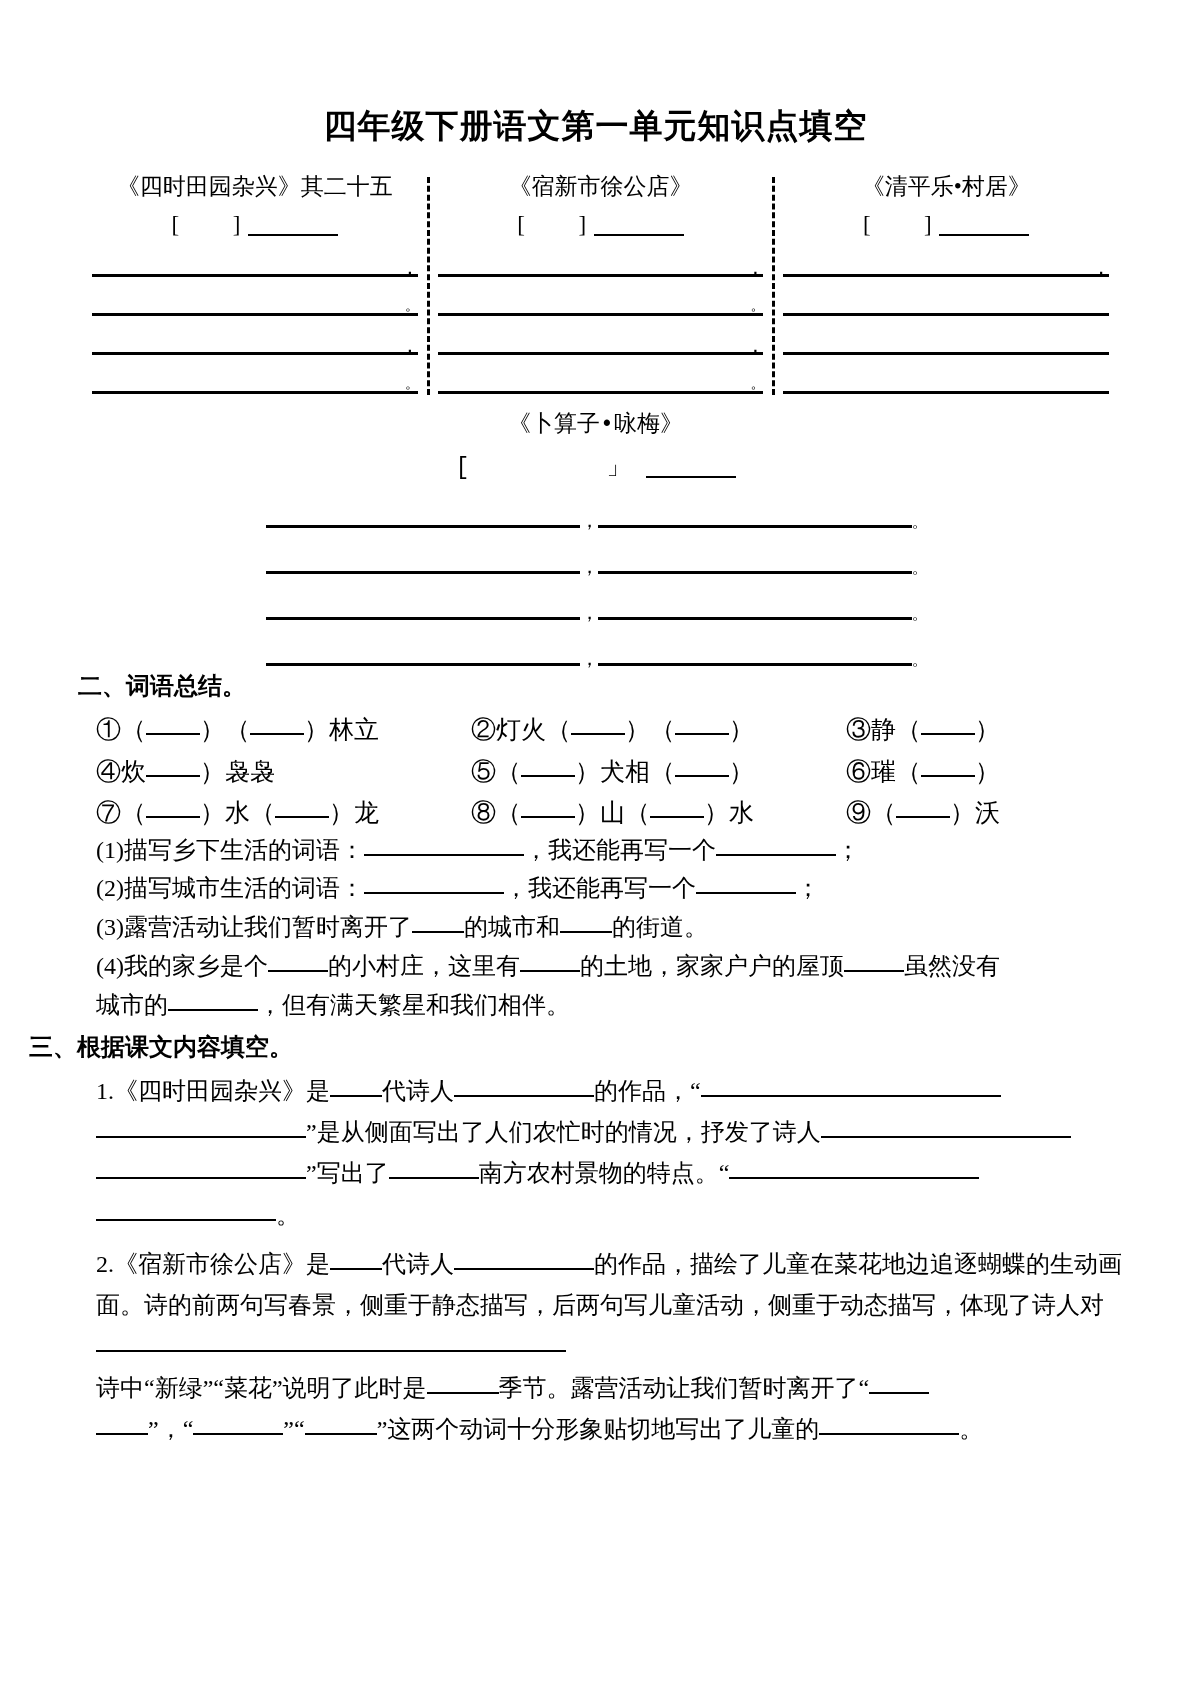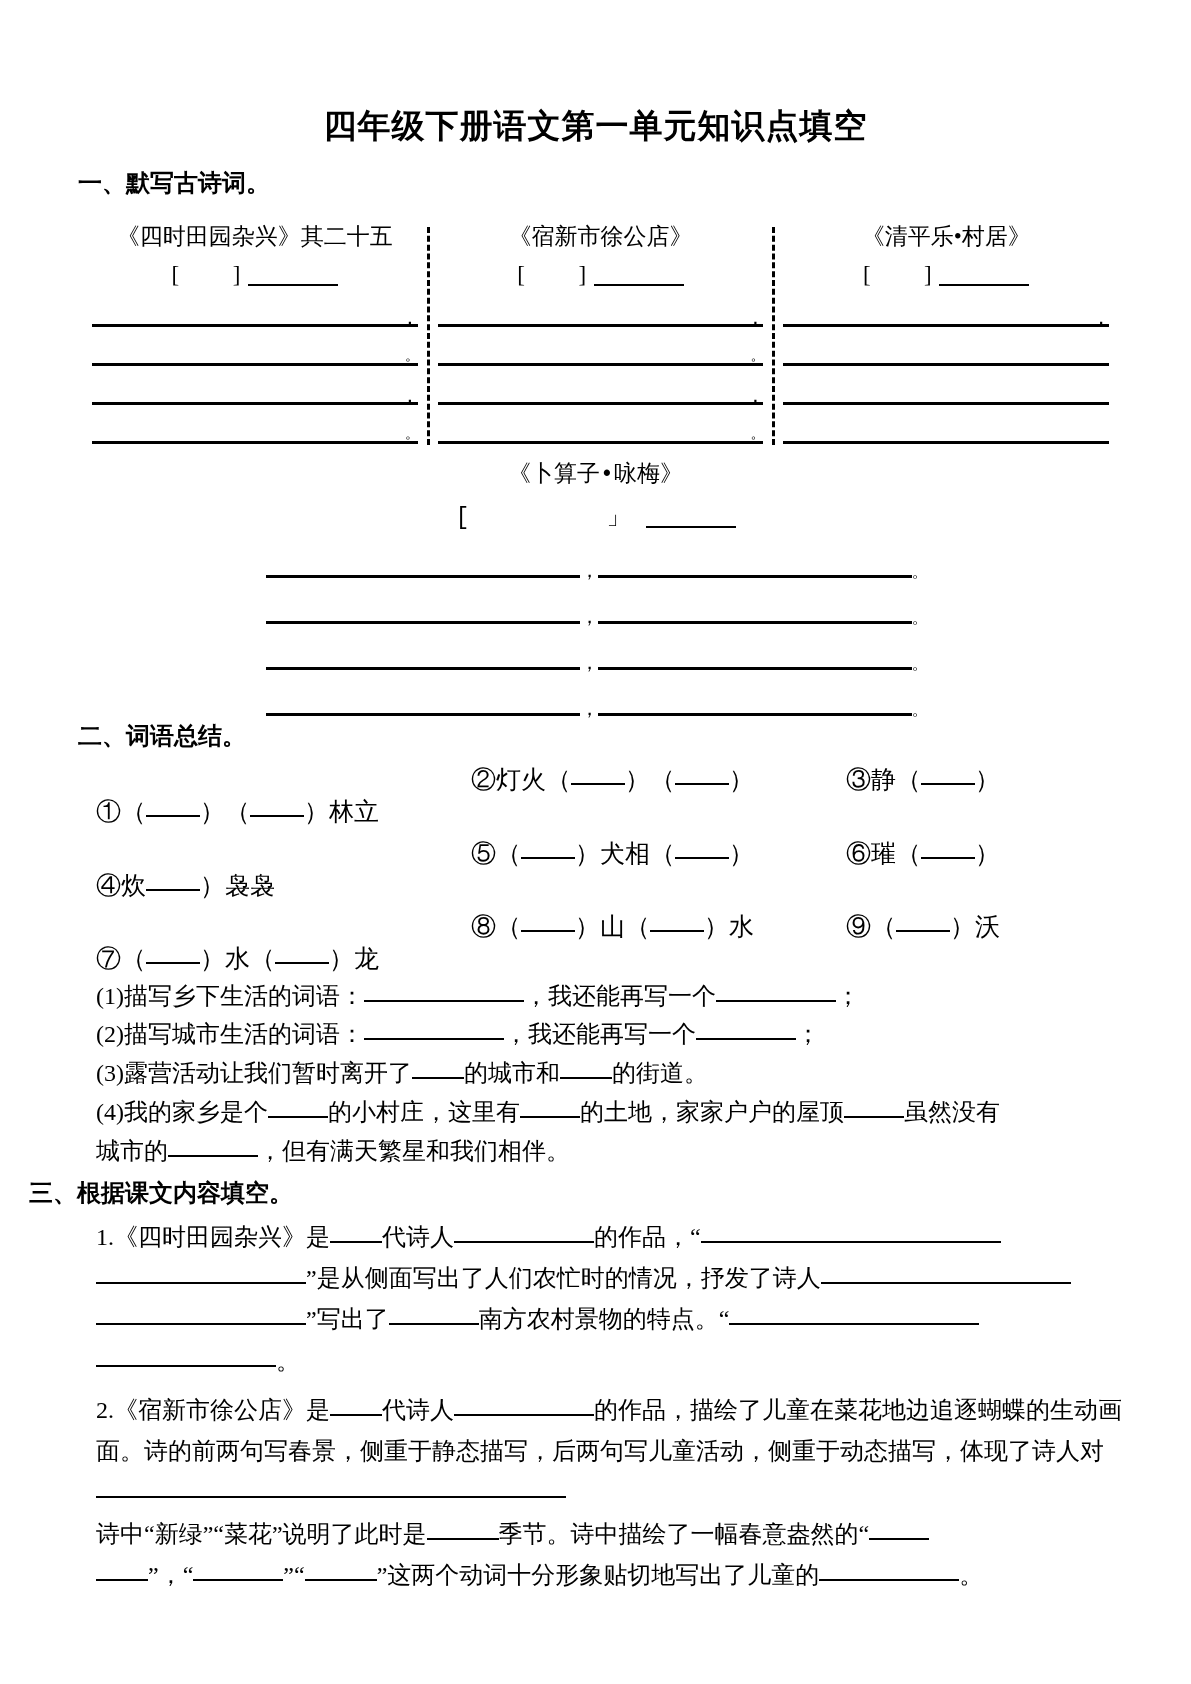--- a/index.html
+++ b/index.html
@@ -156,21 +156,21 @@
   }
   .word-row {
     display: flex;
     margin-top: 14px;
     font-size: 25px;
     line-height: 1.1;
   }
   .word-cell {
     white-space: nowrap;
   }
-  .word-cell.c1 { width: 375px; margin-top: 32px; }
+  .word-cell.c1 { width: 375px; }
   .word-cell.c2 { width: 375px; }
   .word-cell.c3 { width: 240px; }
   .ul-s { display: inline-block; width: 54px; border-bottom: 2.5px solid #000; vertical-align: 3px; }
 
   
   .sent {
     font-size: 24px;
     line-height: 1.62;
     padding: 0 70px 0 96px;
     margin-top: 4px;
@@ -200,21 +200,20 @@
   }
   .q-block p { margin: 0; }
 </style>
 </head>
 <body>
 
 <div class="page">
 
   <h1 class="doc-title">四年级下册语文第一单元知识点填空</h1>
 
-  <h2 class="section-heading" id="sec1-heading">一、默写古诗词。</h2>
 
   <div class="poem-grid">
 
     <div class="poem-col divided">
       <div class="poem-title">《四时田园杂兴》其二十五</div>
       <div class="poem-author">
         <span class="brk">[</span>
         <span class="brk-gap"></span>
         <span class="brk">]</span>
         <span class="auth-rule"></span>
@@ -372,20 +371,20 @@
     <p>
       <span class="u u180"></span><span>。</span>
     </p>
   </div>
 
   <div class="q-block">
     <p>
       <span>2.《宿新市徐公店》是</span><span class="u u52"></span><span>代诗人</span><span class="u u140"></span><span>的作品，描绘了儿童在菜花地边追逐蝴蝶的生动画面。诗的前两句写春景，侧重于静态描写，后两句写儿童活动，侧重于动态描写，体现了诗人对</span><span class="u u470"></span>
     </p>
     <p>
-      <span>诗中“新绿”“菜花”说明了此时是</span><span class="u u72"></span><span>季节。诗中描绘了一幅春意盎然的“</span><span class="u u60"></span>
+      <span>诗中“新绿”“菜花”说明了此时是</span><span class="u u72"></span><span>季节。露营活动让我们暂时离开了“</span><span class="u u60"></span>
     </p>
     <p>
       <span class="u u52"></span><span>”，“</span><span class="u u90"></span><span>”“</span><span class="u u72"></span><span>”这两个动词十分形象贴切地写出了儿童的</span><span class="u u140"></span><span>。</span>
     </p>
   </div>
 
 </div>
 
 </body></html>

